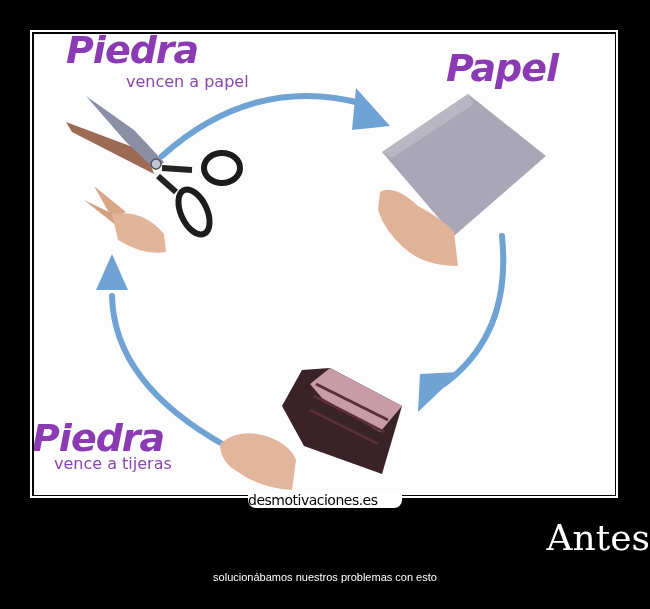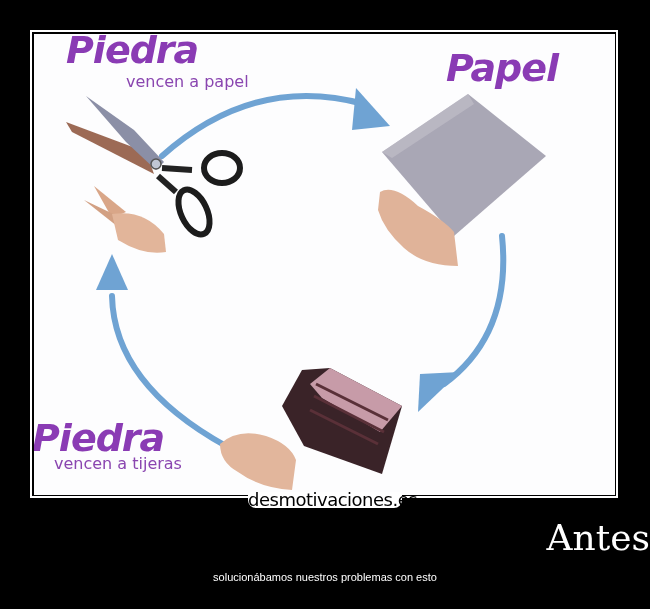--- a/index.html
+++ b/index.html
@@ -2,21 +2,21 @@
 <html><head>
 <meta charset="utf-8">
 <style>
   html,body{margin:0;padding:0;background:#000;}
   body{width:650px;height:609px;position:relative;overflow:hidden;font-family:"DejaVu Sans",sans-serif;}
   .frame{position:absolute;left:30px;top:30px;width:588px;height:468px;border:2px solid #fff;box-sizing:border-box;}
   .picture{position:absolute;left:34px;top:34px;width:581px;height:461px;background:#fdfdfe;overflow:hidden;}
   .picture svg{position:absolute;left:0;top:0;}
   .lbl-title{position:absolute;color:#8a3bb4;font-family:"DejaVu Sans",sans-serif;font-weight:bold;font-style:italic;letter-spacing:-1px;}
   .lbl-sub{position:absolute;color:#8a46b0;font-family:"DejaVu Sans",sans-serif;}
-  .watermark{position:absolute;left:248px;top:492px;width:154px;height:16px;background:#fff;border-radius:3px 3px 8px 8px;text-align:left;font-family:"DejaVu Sans",sans-serif;font-size:18px;line-height:16px;color:#000;letter-spacing:-0.5px;}
+  .watermark{position:absolute;left:248px;top:492px;width:154px;height:16px;background:#fff;border-radius:3px 3px 8px 8px;text-align:left;font-family:"DejaVu Sans",sans-serif;font-size:14px;line-height:16px;color:#000;letter-spacing:-0.5px;}
   .poster-title{position:absolute;left:0;top:515px;width:650px;text-align:right;color:#fff;font-family:"DejaVu Serif",serif;font-size:36px;line-height:46px;}
   .poster-caption{position:absolute;left:0;top:567px;width:650px;text-align:center;color:#fff;font-family:Liberation Sans, sans-serif;font-size:11px;line-height:20px;}
 </style>
 </head>
 <body>
 
 <div class="frame"></div>
 
 <div class="picture">
   <svg width="581" height="461" viewBox="0 0 581 461">
@@ -69,18 +69,18 @@
       <path d="M186,410 Q204,394 232,402 Q256,410 262,426 L258,456 Q226,454 204,438 Q186,428 186,410 Z" fill="#e2b69c"></path>
     </g>
   </svg>
 
   <div class="lbl-title" style="left:32px;top:-6px;font-size:38px;">Piedra</div>
   <div class="lbl-sub" style="left:92px;top:38px;font-size:16px;">vencen a papel</div>
 
   <div class="lbl-title" style="left:412px;top:12px;font-size:38px;">Papel</div>
 
   <div class="lbl-title" style="left:-2px;top:382px;font-size:38px;">Piedra</div>
-  <div class="lbl-sub" style="left:20px;top:420px;font-size:16px;">vencen a tijeras</div>
+  <div class="lbl-sub" style="left:20px;top:420px;font-size:16px;">vence a tijeras</div>
 </div>
 
 <div class="watermark">desmotivaciones.es</div>
 <div class="poster-title">Antes</div>
 <div class="poster-caption">solucionábamos nuestros problemas con esto</div>
 
 </body></html>

